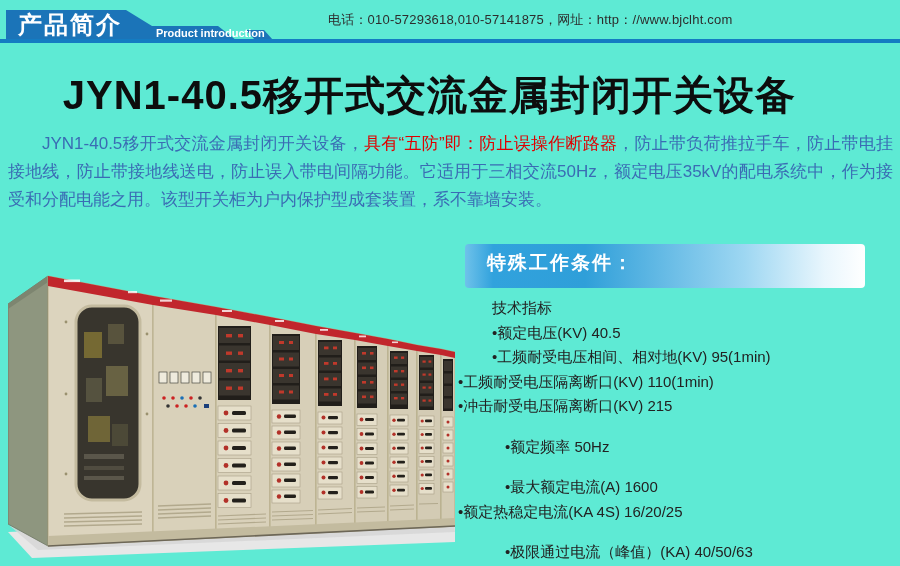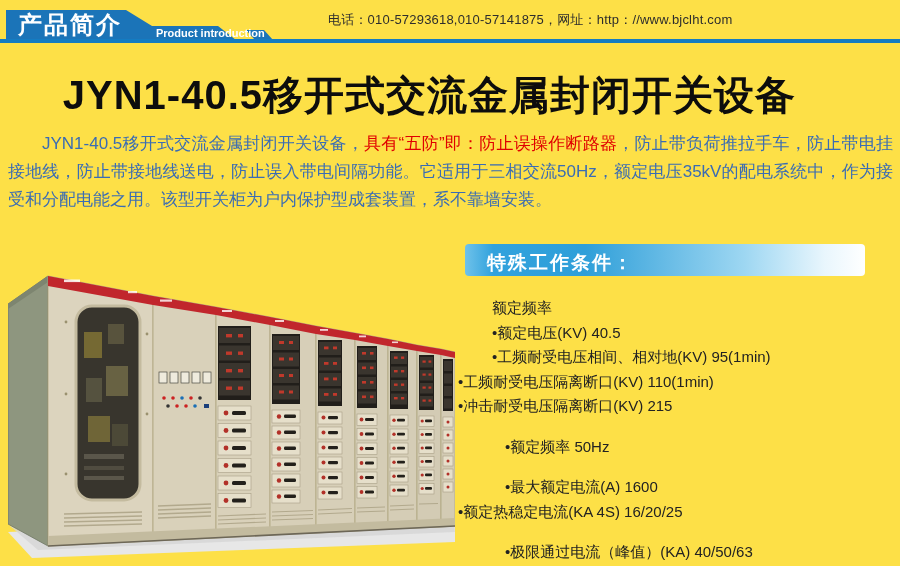--- a/index.html
+++ b/index.html
@@ -1,37 +1,37 @@
 <!DOCTYPE html>
 <html><head>
 <meta charset="utf-8">
 <style>
   html,body{margin:0;padding:0;background:#fff;}
-  #page{position:relative;width:900px;height:566px;background:#fde047;overflow:hidden;
+  #page{position:relative;width:900px;height:566px;background:#5eead4;overflow:hidden;
         font-family:"Liberation Sans","DejaVu Sans",sans-serif;}
 
   
   #badge-svg{position:absolute;left:6px;top:0;}
   .contact{position:absolute;left:328px;top:11px;width:575px;
            font-size:13px;color:#2d2d2d;letter-spacing:0.2px;white-space:nowrap;}
   .blue-rule{position:absolute;left:0;top:39px;width:900px;height:4px;background:#147cc2;}
 
   
   .page-title{position:absolute;left:0;top:68px;width:796px;text-align:right;
               font-size:40px;font-weight:bold;color:#0d0d0d;letter-spacing:1px;white-space:nowrap;}
 
   
   .intro{position:absolute;left:8px;top:130px;width:885px;
          font-size:17px;line-height:28px;text-align:justify;text-indent:34px;
          color:#3a6cb4;}
   .intro .seg-red{color:#e00000;}
   .intro .seg-blue{color:#3a6cb4;}
 
   
-  .cond-header{position:absolute;left:465px;top:244px;width:400px;height:32px;
+  .cond-header{position:absolute;left:465px;top:244px;width:400px;height:44px;
                border-radius:4px;line-height:38px;padding-left:22px;box-sizing:border-box;
                font-size:19px;font-weight:bold;color:#ffffff;letter-spacing:2px;
                background:linear-gradient(90deg,#6fc2ea 0%,#31a2dd 7%,#2f9fd9 30%,#9ed7f2 70%,#e9f6fd 90%,#ffffff 100%);}
   .cond-body{position:absolute;left:458px;top:296px;width:438px;
              font-size:15px;color:#222222;line-height:24.5px;}
   .cond-line{white-space:nowrap;}
   .ind-0{padding-left:0;}
   .ind-1{padding-left:34px;}
   .ind-2{padding-left:47px;margin-top:16px;}
 
@@ -439,21 +439,21 @@
       <line x1="411" y1="230" x2="430" y2="229.5"></line>
     </g>
 
     <polygon points="40,262 447,244 447,252 40,272" fill="#c3bb9f"></polygon>
     <polyline points="40,272 447,252" fill="none" stroke="#6d6757" stroke-width="1.6"></polyline>
   </svg>
 
   <div class="cond-header">特殊工作条件：</div>
 
   <div class="cond-body">
-    <div class="cond-line ind-1">额定频率</div>
+    <div class="cond-line ind-1">技术指标</div>
     <div class="cond-line ind-1">•额定电压(KV) 40.5</div>
     <div class="cond-line ind-1">•工频耐受电压相间、相对地(KV) 95(1min)</div>
     <div class="cond-line ind-0">•工频耐受电压隔离断口(KV) 110(1min)</div>
     <div class="cond-line ind-0">•冲击耐受电压隔离断口(KV) 215</div>
     <div class="cond-line ind-2">•额定频率 50Hz</div>
     <div class="cond-line ind-2">•最大额定电流(A) 1600</div>
     <div class="cond-line ind-0">•额定热稳定电流(KA 4S) 16/20/25</div>
     <div class="cond-line ind-2">•极限通过电流（峰值）(KA) 40/50/63</div>
   </div>
 

